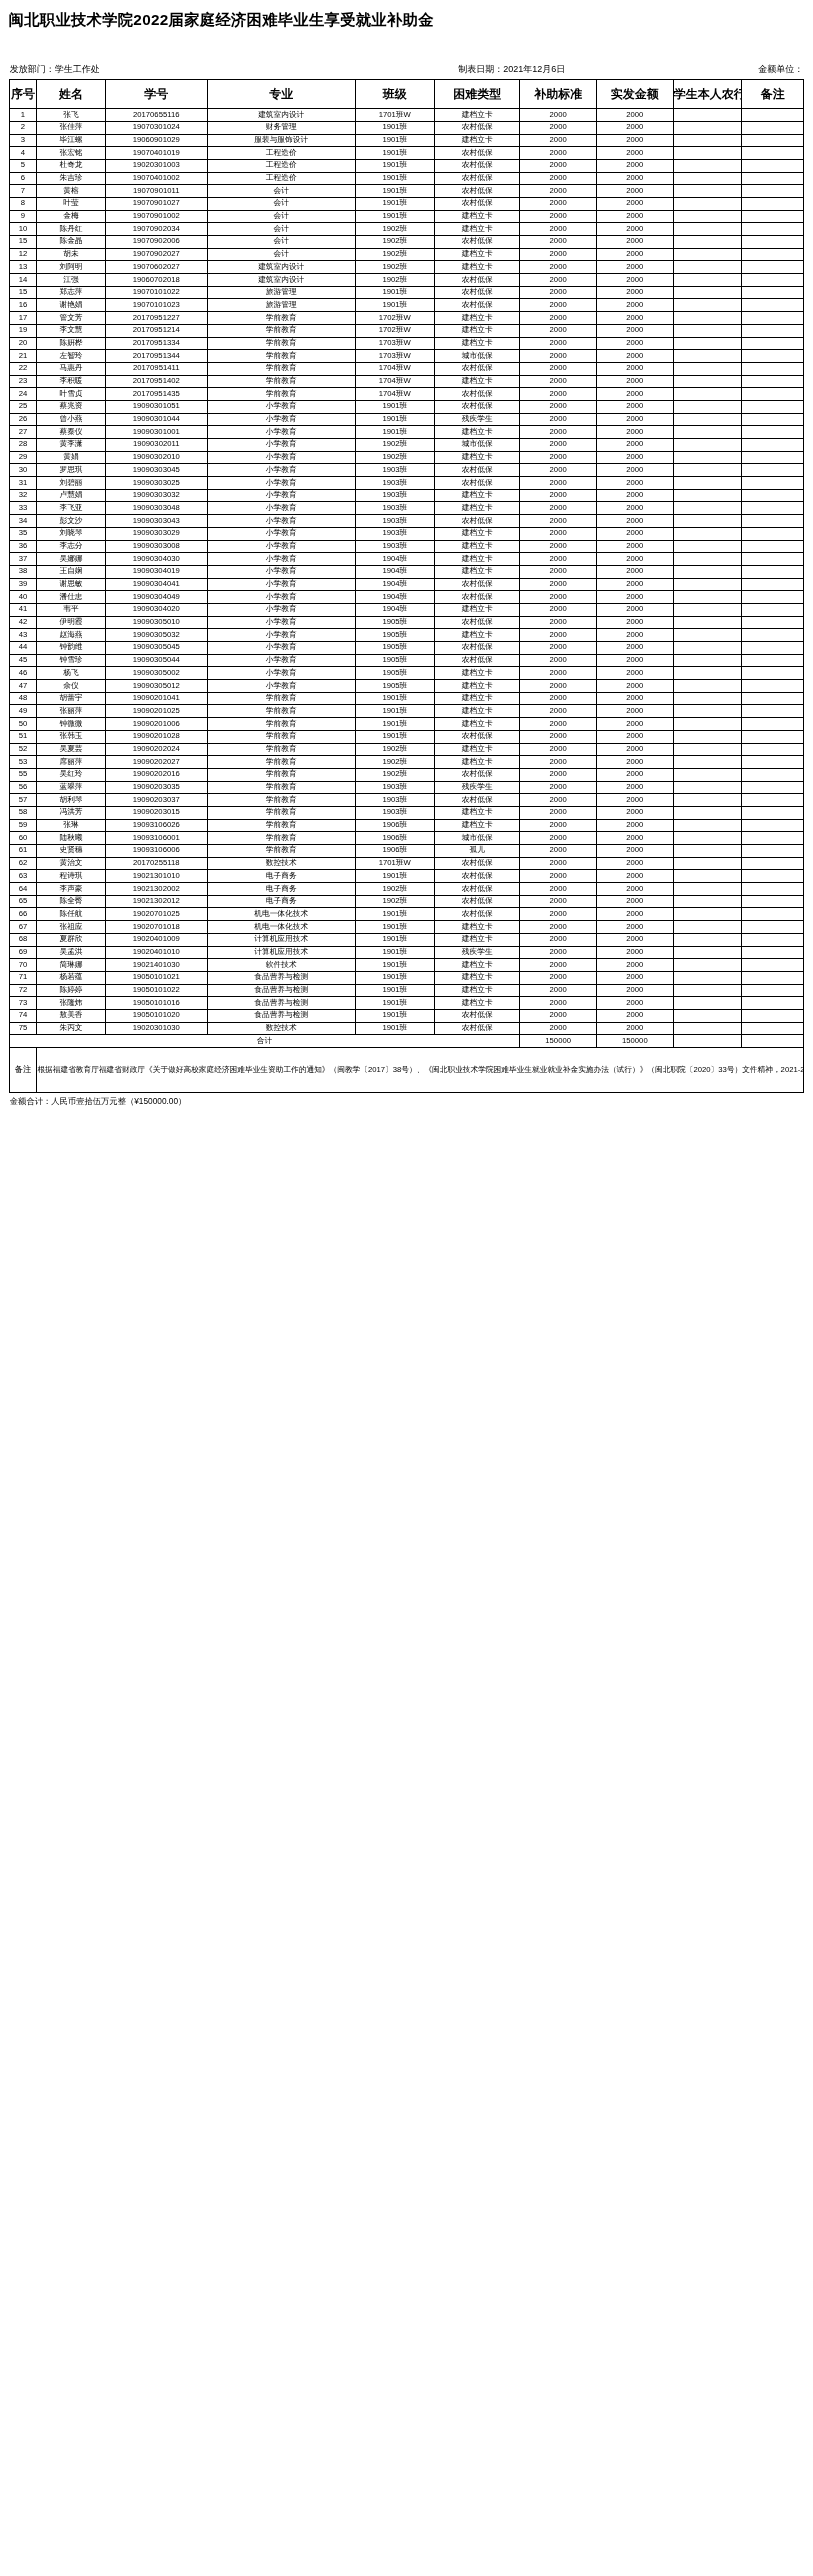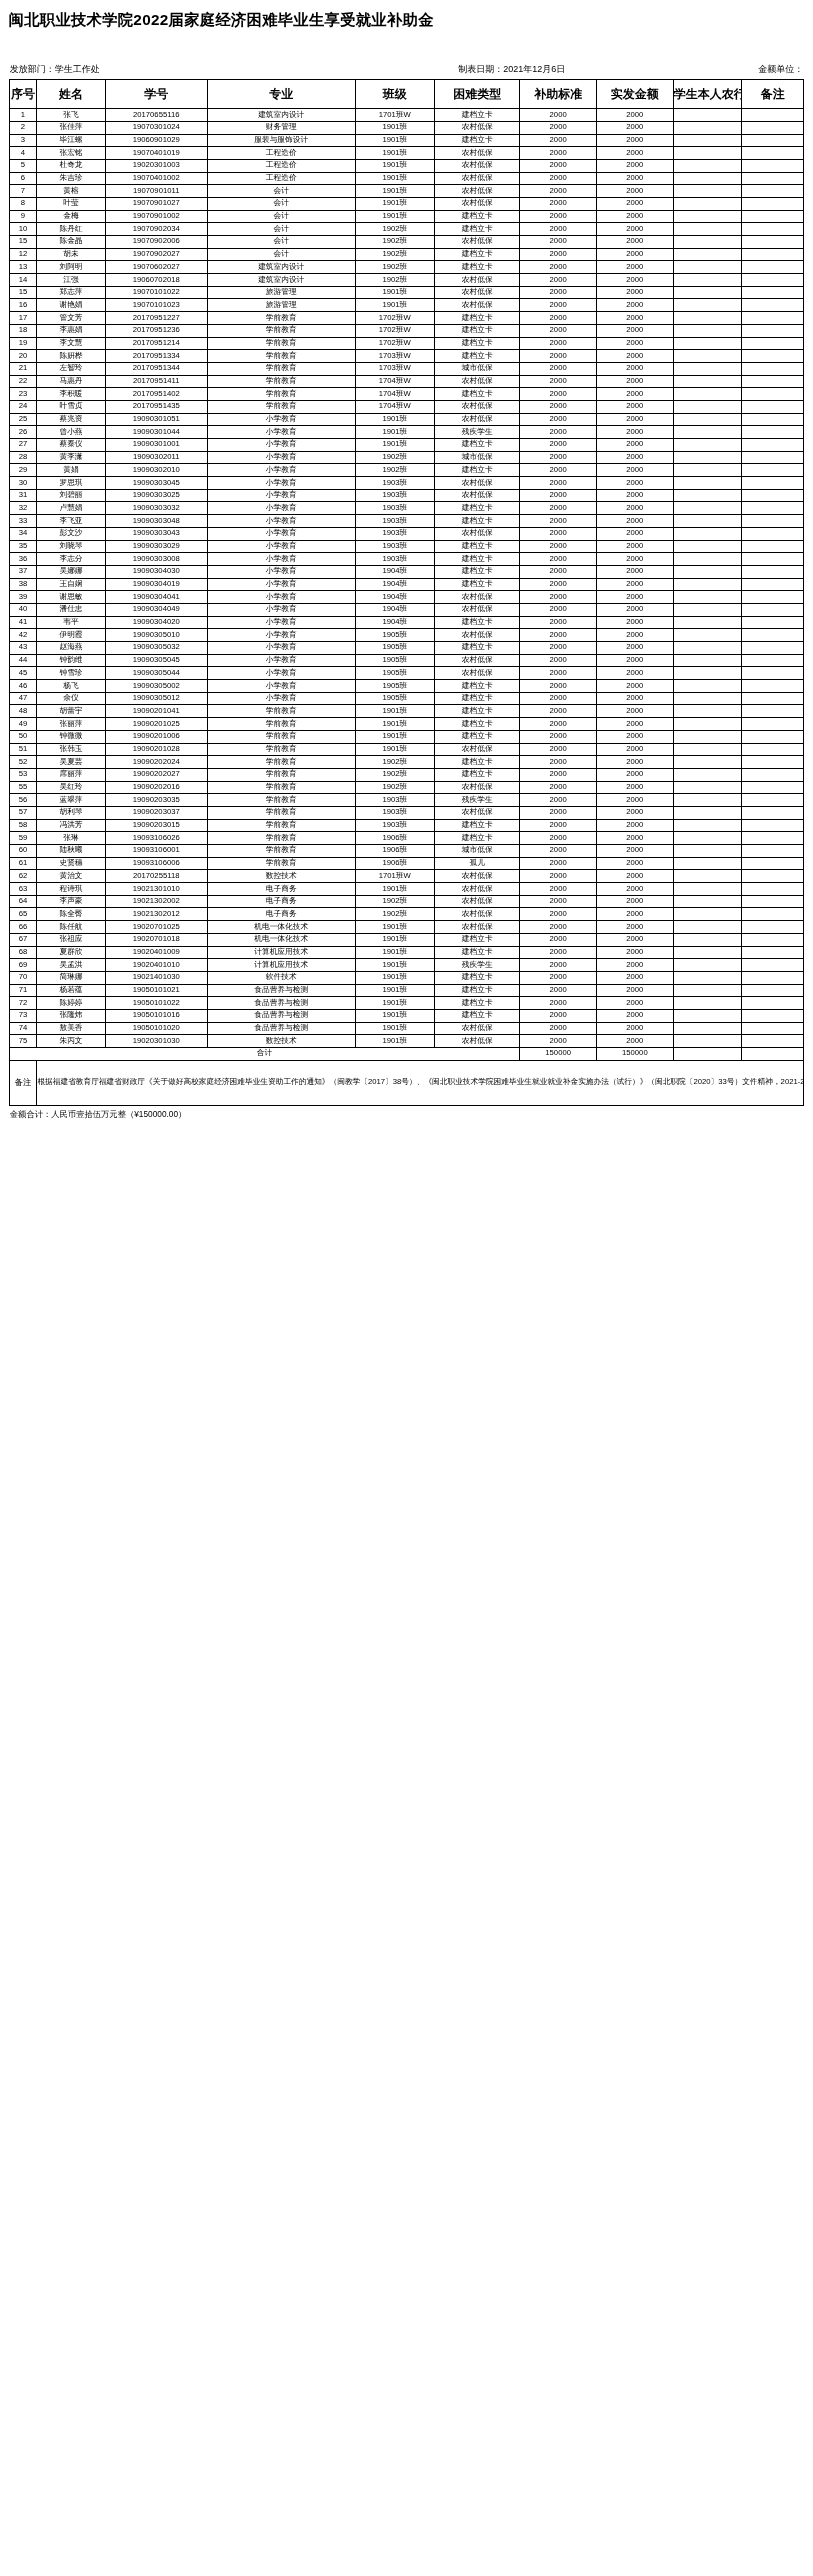--- a/index.html
+++ b/index.html
@@ -320,32 +320,20 @@
           <td>20170951227</td>
           <td>学前教育</td>
           <td>1702班W</td>
           <td>建档立卡</td>
           <td>2000</td>
           <td>2000</td>
           <td></td>
           <td></td>
         </tr>
         <tr>
-          <td>18</td>
-          <td>李惠娟</td>
-          <td>20170951236</td>
-          <td>学前教育</td>
-          <td>1702班W</td>
-          <td>建档立卡</td>
-          <td>2000</td>
-          <td>2000</td>
-          <td></td>
-          <td></td>
-        </tr>
-        <tr>
           <td>19</td>
           <td>李文慧</td>
           <td>20170951214</td>
           <td>学前教育</td>
           <td>1702班W</td>
           <td>建档立卡</td>
           <td>2000</td>
           <td>2000</td>
           <td></td>
           <td></td>

